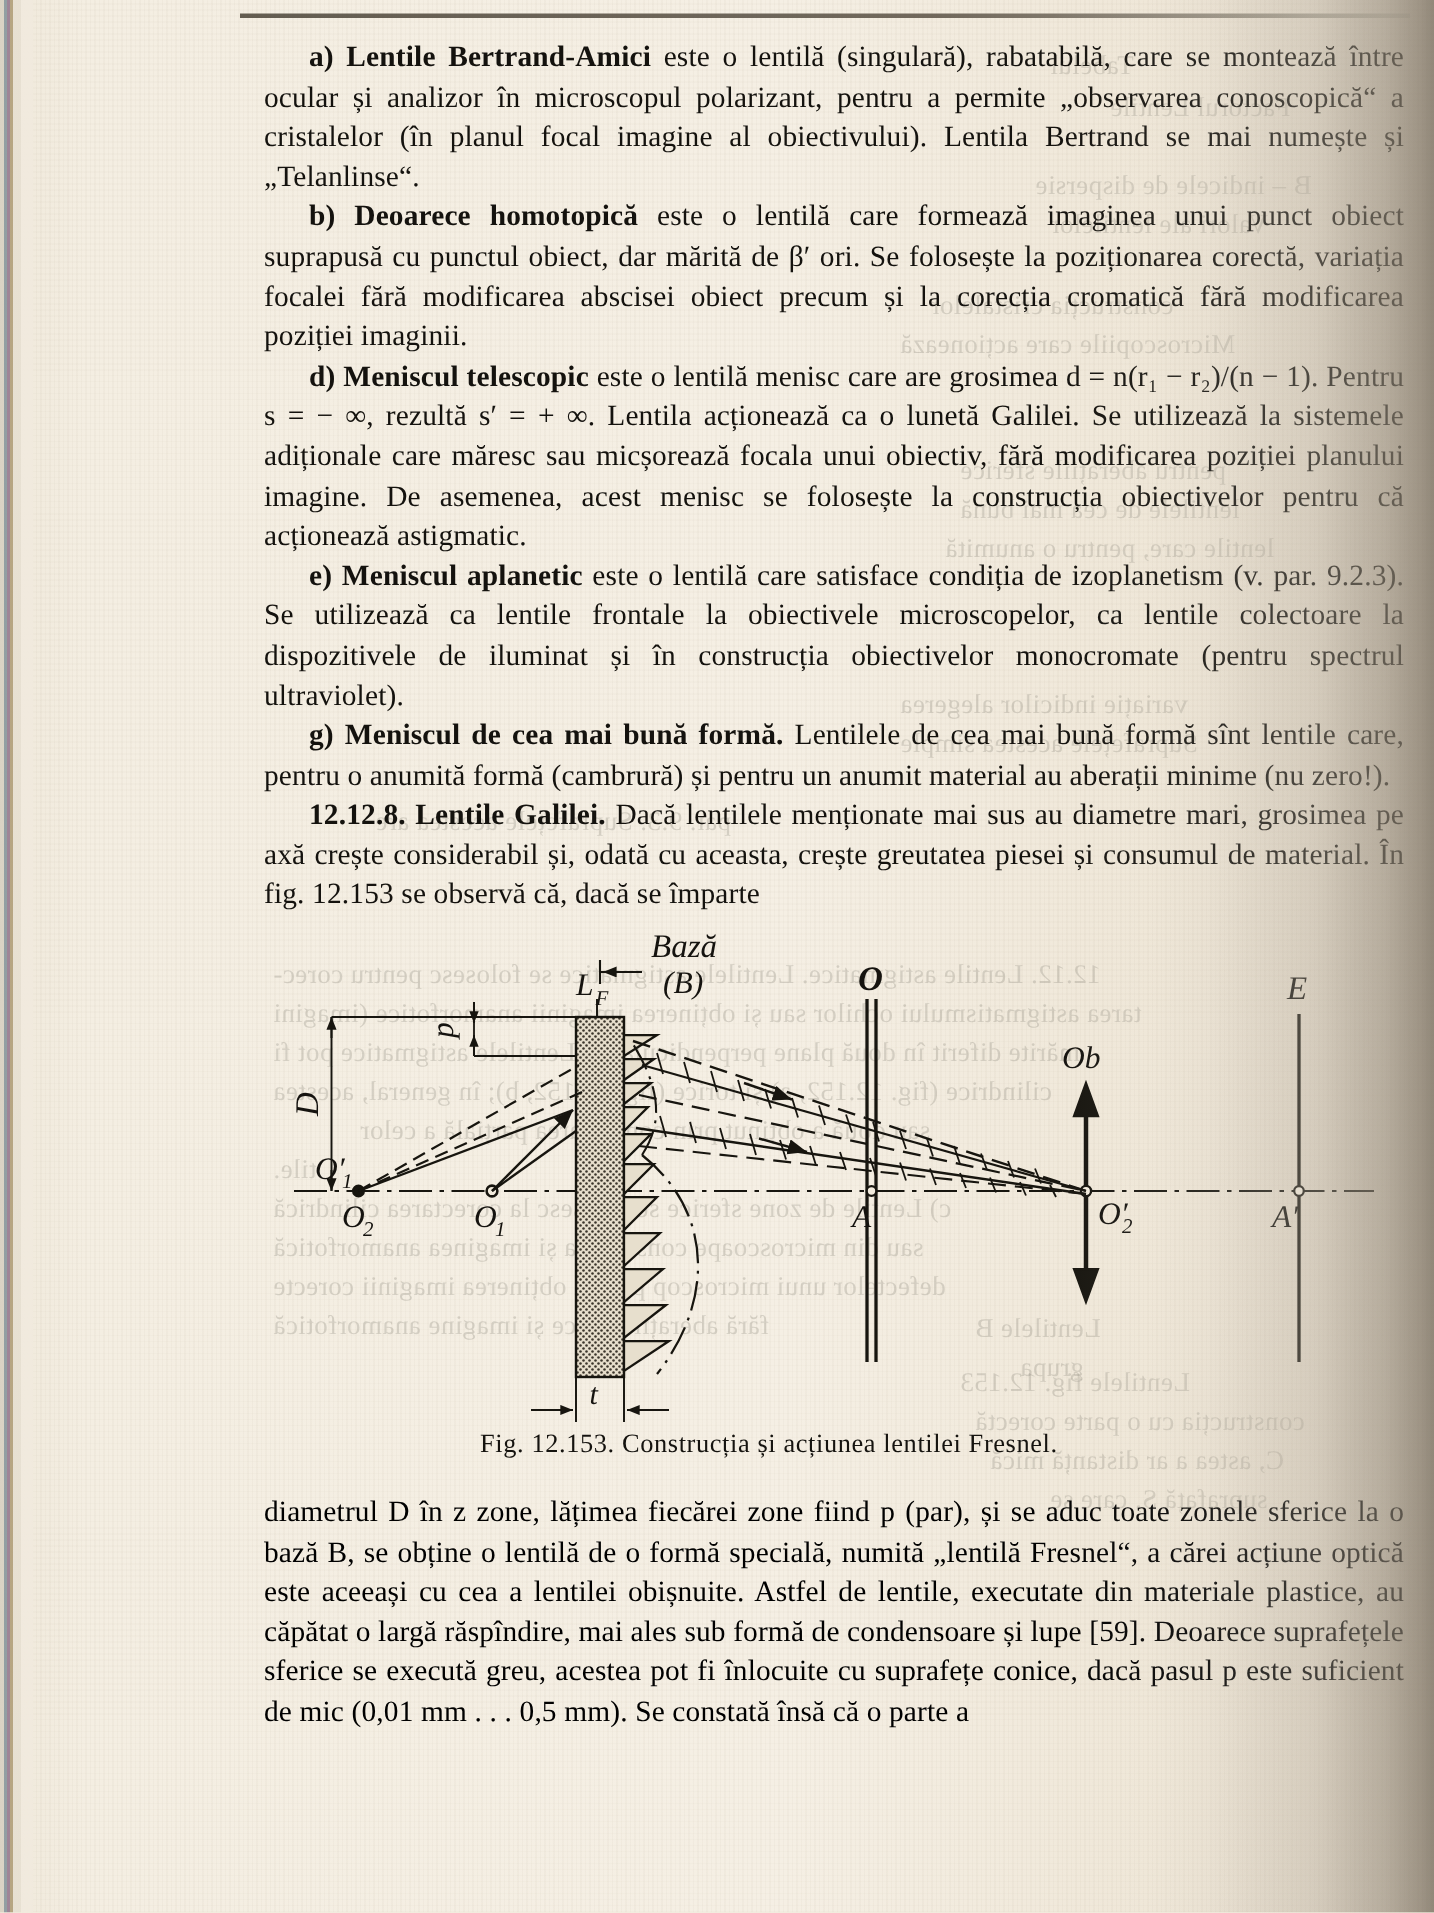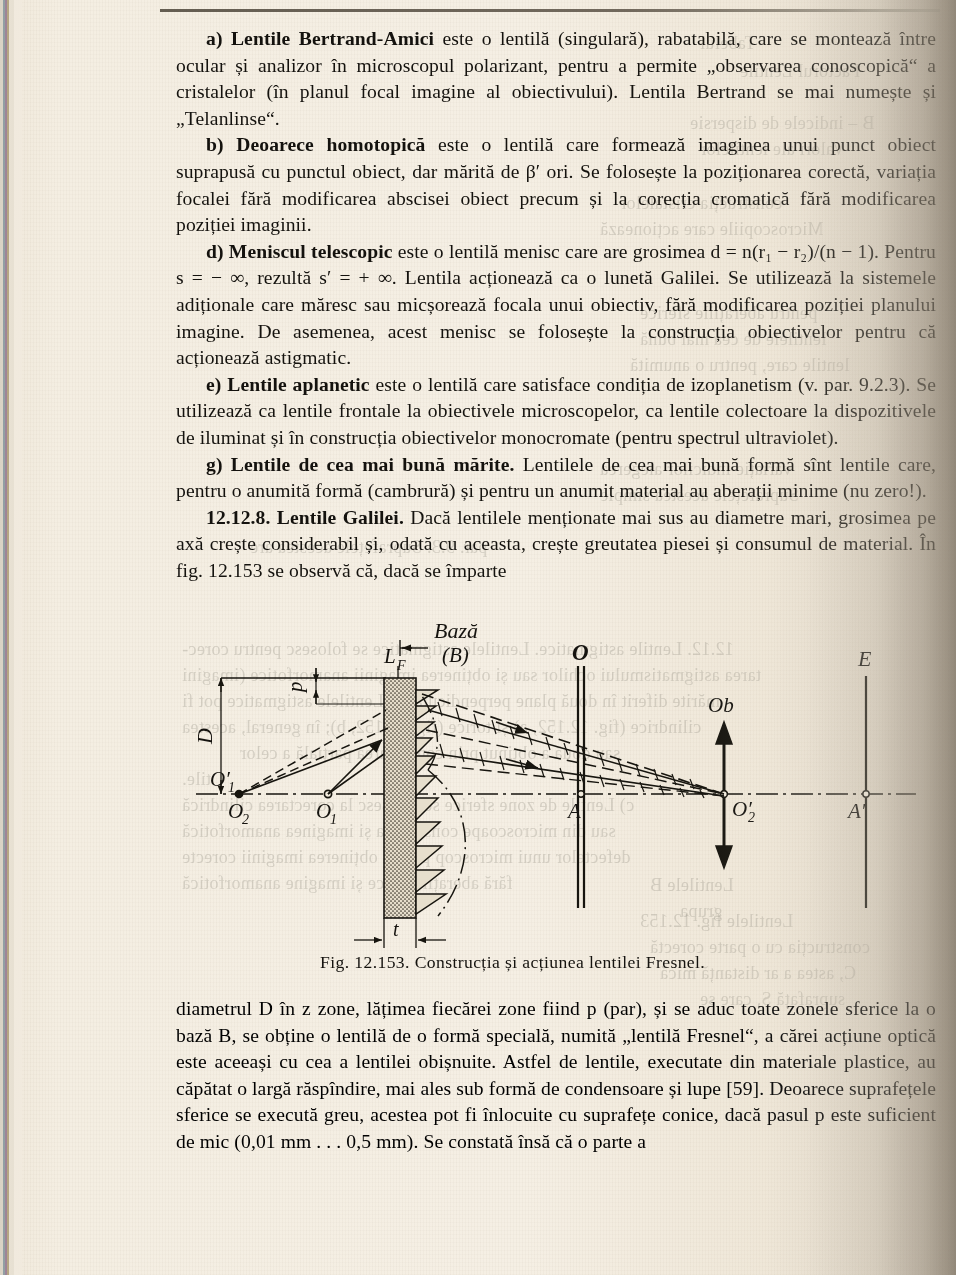--- a/index.html
+++ b/index.html
@@ -136,24 +136,24 @@
 
   <div id="col">
 
 
     <p class="ind"><b>a) Lentile Bertrand-Amici</b><span> este o lentilă (singulară), rabatabilă, care se montează între ocular și analizor în microscopul polarizant, pentru a permite „observarea conoscopică“ a cristalelor (în planul focal imagine al obiectivului). Lentila Bertrand se mai numește și „Telanlinse“.</span></p>
 
     <p class="ind"><b>b) Deoarece homotopică</b><span> este o lentilă care formează imaginea unui punct obiect suprapusă cu punctul obiect, dar mărită de β′ ori. Se folosește la poziționarea corectă, variația focalei fără modificarea abscisei obiect precum și la corecția cromatică fără modificarea poziției imaginii.</span></p>
 
     <p class="ind"><b>d) Meniscul telescopic</b><span> este o lentilă menisc care are grosimea d = n(r₁ − r₂)/(n − 1). Pentru s = − ∞, rezultă s′ = + ∞. Lentila acționează ca o lunetă Galilei. Se utilizează la sistemele adiționale care măresc sau micșorează focala unui obiectiv, fără modificarea poziției planului imagine. De asemenea, acest menisc se folosește la construcția obiectivelor pentru că acționează astigmatic.</span></p>
 
-    <p class="ind"><b>e) Lentile aplanetic</b><span> este o lentilă care satisface condiția de izoplanetism (v. par. 9.2.3). Se utilizează ca lentile frontale la obiectivele microscopelor, ca lentile colectoare la dispozitivele de iluminat și în construcția obiectivelor monocromate (pentru spectrul ultraviolet).</span></p>
-
-
-    <p class="ind"><b>g) Lentile de cea mai bună mărite.</b><span> Lentilele de cea mai bună formă sînt lentile care, pentru o anumită formă (cambrură) și pentru un anumit material au aberații minime (nu zero!).</span></p>
+    <p class="ind"><b>e) Meniscul aplanetic</b><span> este o lentilă care satisface condiția de izoplanetism (v. par. 9.2.3). Se utilizează ca lentile frontale la obiectivele microscopelor, ca lentile colectoare la dispozitivele de iluminat și în construcția obiectivelor monocromate (pentru spectrul ultraviolet).</span></p>
+
+
+    <p class="ind"><b>g) Meniscul de cea mai bună formă.</b><span> Lentilele de cea mai bună formă sînt lentile care, pentru o anumită formă (cambrură) și pentru un anumit material au aberații minime (nu zero!).</span></p>
 
     <p class="ind"><b>12.12.8. Lentile Galilei.</b><span> Dacă lentilele menționate mai sus au diametre mari, grosimea pe axă crește considerabil și, odată cu aceasta, crește greutatea piesei și consumul de material. În fig. 12.153 se observă că, dacă se împarte</span></p>
   </div>
 
   <div id="figwrap">
     <svg id="figsvg" width="760" height="340" viewBox="0 0 760 340">
       <defs>
         <pattern id="stipple" width="4" height="4" patternUnits="userSpaceOnUse">
           <rect width="4" height="4" fill="#e6ddcb"></rect>
           <circle cx="1" cy="1" r="0.85" fill="#3b352b"></circle>

